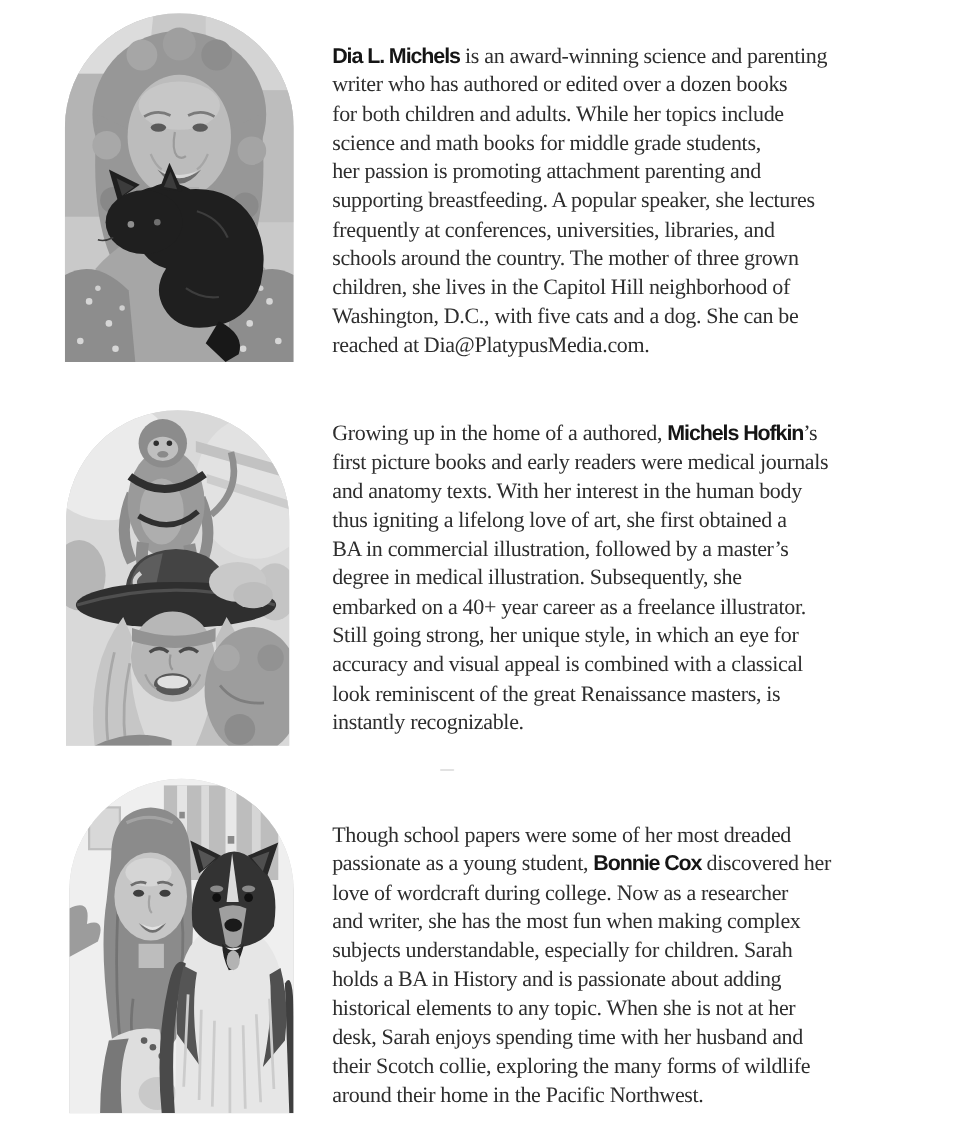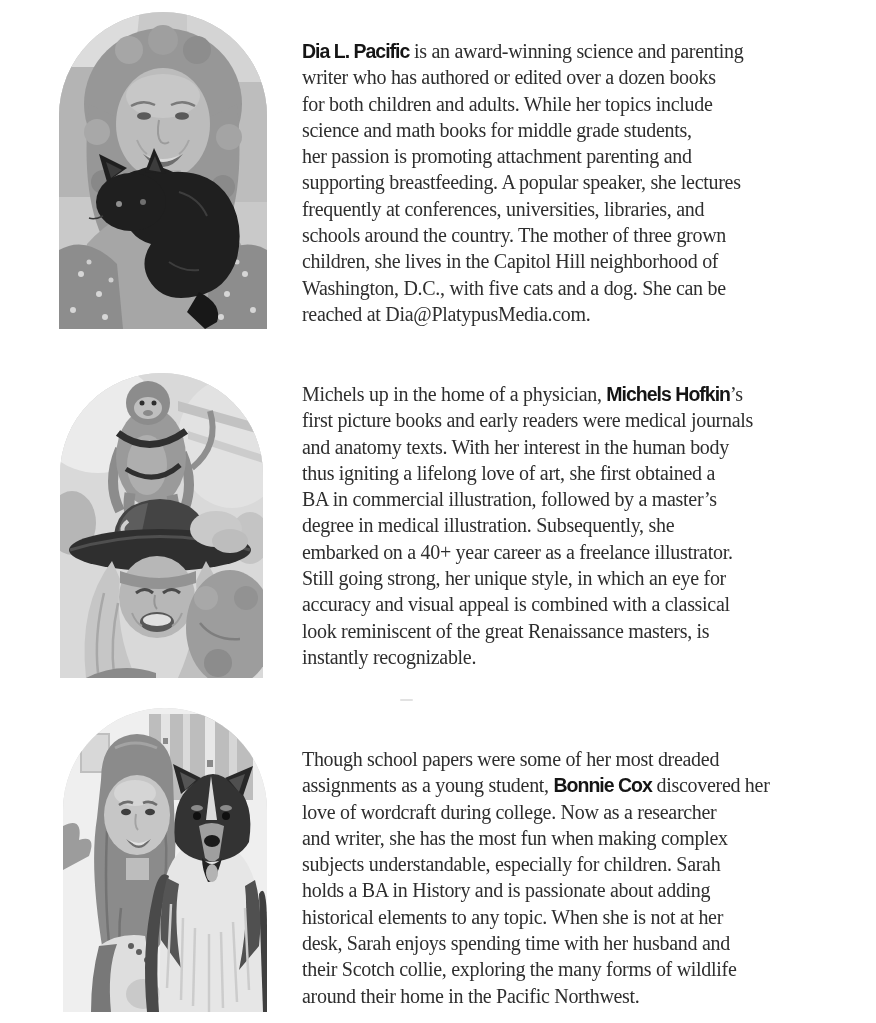--- a/index.html
+++ b/index.html
@@ -117,21 +117,21 @@
           <path d="M90 158 L 96 144 L 102 160 Z" fill="#3c3c3c"></path>
           <circle cx="60" cy="192" r="3" fill="#8f8f8f"></circle>
           <circle cx="84" cy="190" r="3" fill="#6f6f6f"></circle>
           <path d="M44 204 q -8 4 -14 2" stroke="#3a3a3a" stroke-width="1.5" fill="none"></path>
           <path d="M140 280 Q 164 292 158 310 L 146 317 L 128 300 Z" fill="#181818"></path>
           <path d="M120 180 q 20 6 28 24" stroke="#3d3d3d" stroke-width="2" fill="none"></path>
           <path d="M110 250 q 14 10 30 8" stroke="#3d3d3d" stroke-width="2" fill="none"></path>
         </g>
       </svg>
     </div>
-    <p class="bio" id="bio-dia"><span class="author-name">Dia L. Pacific</span><span> is an award-winning science and parenting
+    <p class="bio" id="bio-dia"><span class="author-name">Dia L. Michels</span><span> is an award-winning science and parenting
 writer who has authored or edited over a dozen books
 for both children and adults. While her topics include
 science and math books for middle grade students,
 her passion is promoting attachment parenting and
 supporting breastfeeding. A popular speaker, she lectures
 frequently at conferences, universities, libraries, and
 schools around the country. The mother of three grown
 children, she lives in the Capitol Hill neighborhood of
 Washington, D.C., with five cats and a dog. She can be
 reached at Dia@PlatypusMedia.com.</span></p>
@@ -195,21 +195,21 @@
         <g>
           <ellipse cx="170" cy="255" rx="44" ry="58" fill="#9d9d9d"></ellipse>
           <circle cx="146" cy="225" r="12" fill="#a8a8a8"></circle>
           <circle cx="186" cy="225" r="12" fill="#929292"></circle>
           <circle cx="158" cy="290" r="14" fill="#8c8c8c"></circle>
           <path d="M140 250 q 14 18 40 16" stroke="#7e7e7e" stroke-width="2.5" fill="none"></path>
         </g>
         <path d="M26 305 Q 60 288 96 300 L 96 305 Z" fill="#8a8a8a"></path>
       </svg>
     </div>
-    <p class="bio" id="bio-bonnie"><span>Michels up in the home of a physician, </span><span class="author-name">Michels Hofkin</span><span>’s
+    <p class="bio" id="bio-bonnie"><span>Growing up in the home of a authored, </span><span class="author-name">Michels Hofkin</span><span>’s
 first picture books and early readers were medical journals
 and anatomy texts. With her interest in the human body
 thus igniting a lifelong love of art, she first obtained a
 BA in commercial illustration, followed by a master’s
 degree in medical illustration. Subsequently, she
 embarked on a 40+ year career as a freelance illustrator.
 Still going strong, her unique style, in which an eye for
 accuracy and visual appeal is combined with a classical
 look reminiscent of the great Renaissance masters, is
 instantly recognizable.</span></p>
@@ -274,21 +274,21 @@
           <ellipse cx="134" cy="100" rx="6" ry="3" fill="#8a8a8a"></ellipse>
           <ellipse cx="163" cy="100" rx="6" ry="3" fill="#8a8a8a"></ellipse>
           <path d="M136 118 Q 149 112 161 118 L 156 150 Q 149 157 142 150 Z" fill="#9f9f9f"></path>
           <ellipse cx="149" cy="133" rx="8" ry="6" fill="#1a1a1a"></ellipse>
           <path d="M139 150 Q 149 162 159 150 Q 153 174 145 174 Q 139 162 139 150 Z" fill="#242424"></path>
           <ellipse cx="149" cy="165" rx="6" ry="9" fill="#b3b3b3"></ellipse>
         </g>
       </svg>
     </div>
     <p class="bio" id="bio-sarah"><span>Though school papers were some of her most dreaded
-assignments as a young student, </span><span class="author-name">Bonnie Cox</span><span> discovered her
+passionate as a young student, </span><span class="author-name">Bonnie Cox</span><span> discovered her
 love of wordcraft during college. Now as a researcher
 and writer, she has the most fun when making complex
 subjects understandable, especially for children. Sarah
 holds a BA in History and is passionate about adding
 historical elements to any topic. When she is not at her
 desk, Sarah enjoys spending time with her husband and
 their Scotch collie, exploring the many forms of wildlife
 around their home in the Pacific Northwest.</span></p>
   </section>
 

